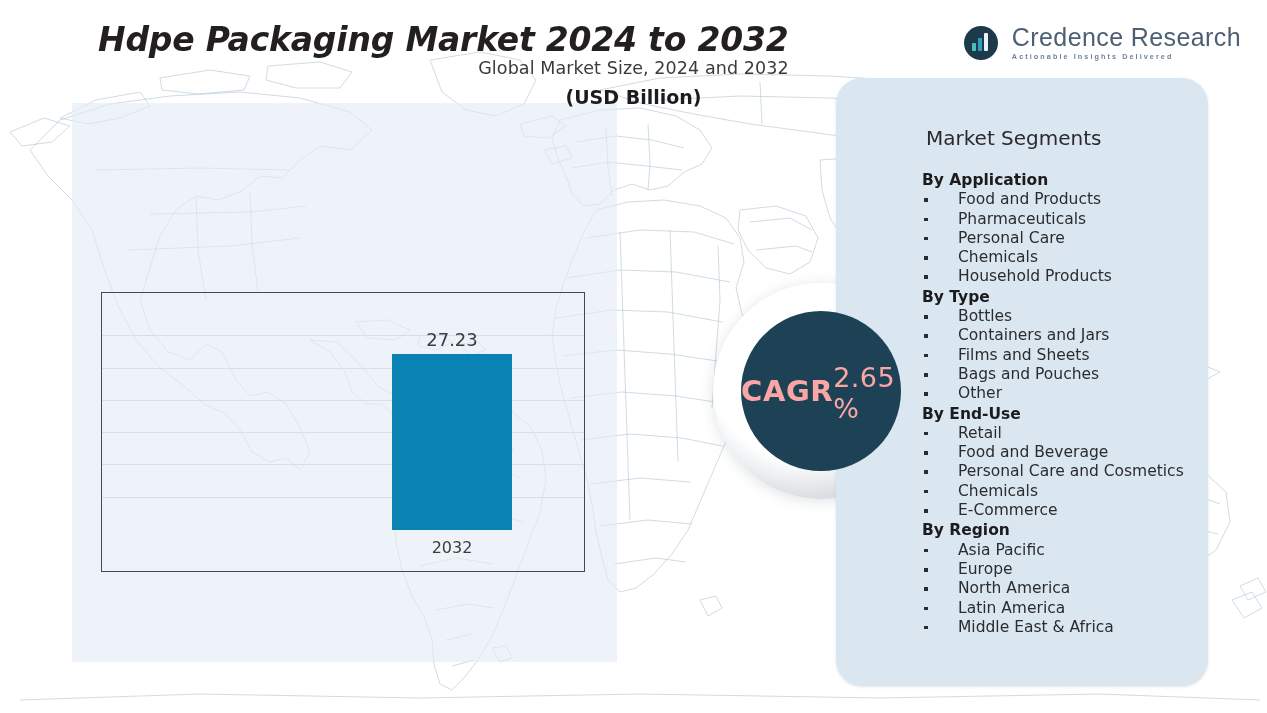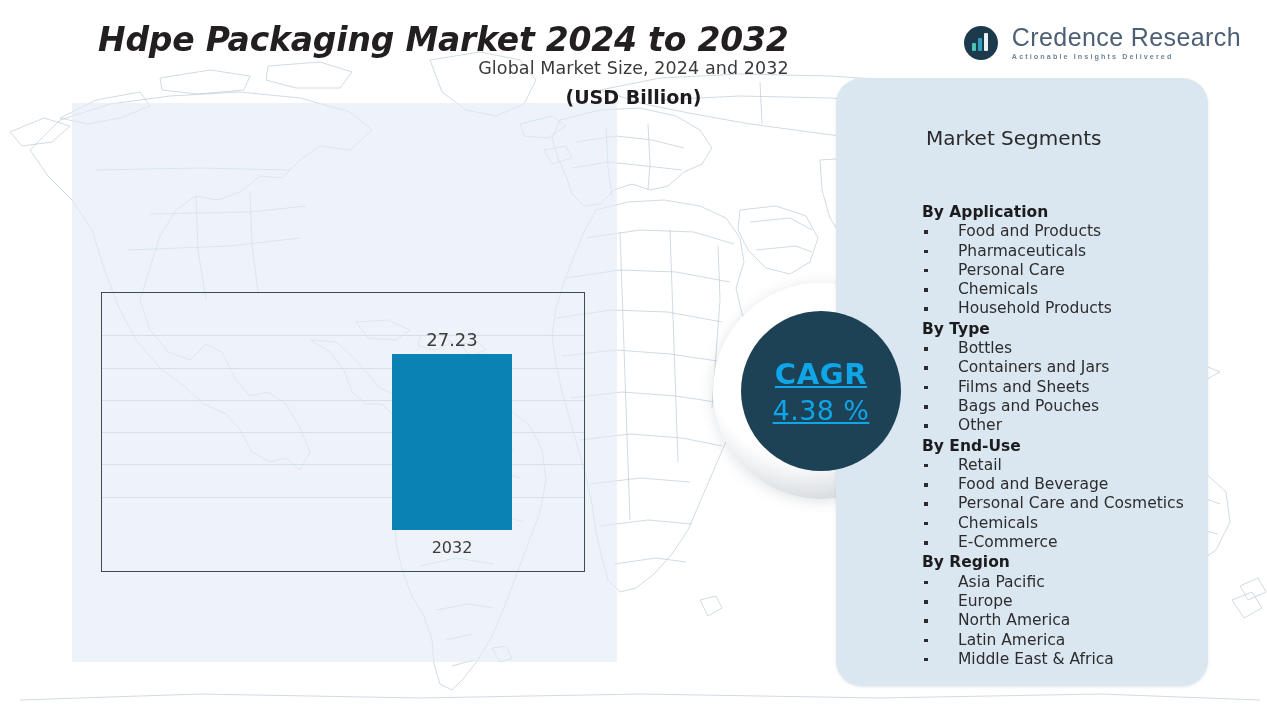--- a/index.html
+++ b/index.html
@@ -204,25 +204,24 @@
   #cagr {
     position: absolute;
     left: 741px;
     top: 311px;
     width: 160px;
     height: 160px;
     border-radius: 50%;
     background: #1d4255;
     z-index: 4;
     display: flex;
-    flex-direction: column;
+    flex-direction: row;
     align-items: center;
     justify-content: center;
-    color: #0ea5e9;
-    text-decoration: underline;
+    color: #fca5a5;
   }
   #cagr .lbl {
     font-size: 29px;
     font-weight: bold;
     letter-spacing: .6px;
     font-family: "DejaVu Sans", sans-serif;
   }
   #cagr .val {
     margin-top: 4px;
     font-size: 27px;
@@ -248,21 +247,20 @@
     top: 48px;
     font-size: 20px;
     color: #2a2a2c;
     font-family: "DejaVu Sans", sans-serif;
   }
   #seg-list {
     position: absolute;
     left: 86px;
     top: 92px;
     right: 10px;
-    margin-top: 32px;
   }
   .seg-group-title {
     font-size: 15.5px;
     font-weight: bold;
     color: #1c1c1e;
     margin-top: 1px;
     line-height: 19.3px;
     font-family: "DejaVu Sans", sans-serif;
   }
   .seg-item {
@@ -422,21 +420,21 @@
         <span class="val">27.23</span>
         <span class="bar" style="height: 175.677px; background: rgb(11, 130, 180);"></span>
         <span class="cat">2032</span>
       </div>
     </div>
   </div>
 
   <div id="cagr-halo"></div>
   <div id="cagr">
     <div class="lbl">CAGR</div>
-    <div class="val">4.38  %</div>
+    <div class="val">2.65  %</div>
   </div>
 
   <div id="seg-panel">
     <div id="seg-title">Market Segments</div>
     <div id="seg-list">
         <div class="seg-group-title">By Application</div>
         <div class="seg-item"><span class="dot"></span><span>Food and Products</span></div>
         <div class="seg-item"><span class="dot"></span><span>Pharmaceuticals</span></div>
         <div class="seg-item"><span class="dot"></span><span>Personal Care</span></div>
         <div class="seg-item"><span class="dot"></span><span>Chemicals</span></div>

